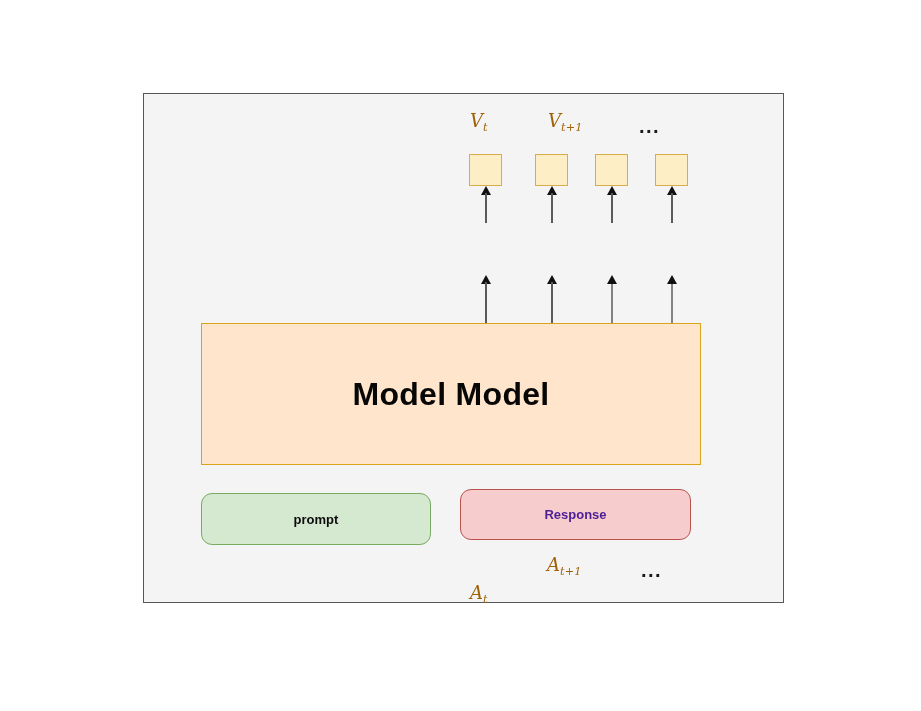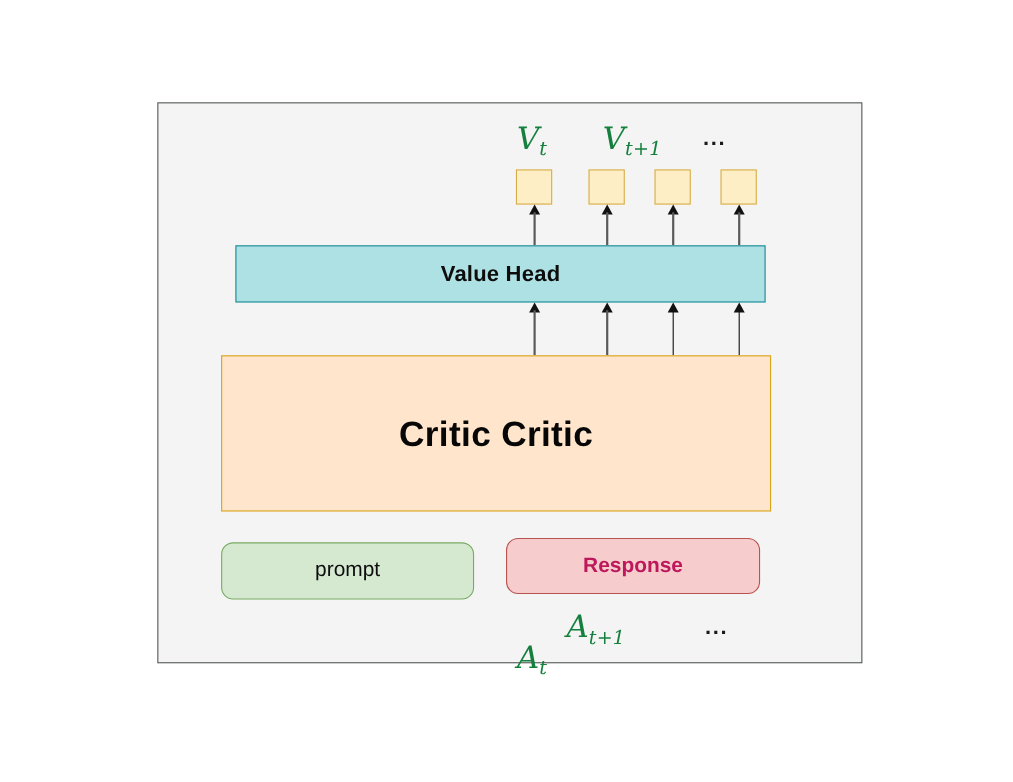--- a/index.html
+++ b/index.html
@@ -28,24 +28,24 @@
     border: 1.5px solid #555759;
   }
 
   
   .abs { position: absolute; }
 
   
   .mathlabel {
     font-family: "DejaVu Serif", "Liberation Serif", serif;
     font-style: italic;
-    color: #15803d;
+    color: #a16207;
     white-space: nowrap;
     line-height: 1;
-    font-size: 28px;
+    font-size: 18px;
   }
   .mathlabel sub {
     font-size: 0.62em;
     font-style: italic;
     vertical-align: baseline;
     position: relative;
     top: 0.32em;
     letter-spacing: 0.2px;
   }
   .dots {
@@ -137,41 +137,41 @@
     width: 230px;
     height: 52px;
     background: #d5e8d0;
     border: 1.5px solid #78ab62;
     border-radius: 11px;
     display: flex;
     align-items: center;
     justify-content: center;
   }
   #prompt-box .lbl {
-    font-size: 19px;
-    font-weight: normal;
+    font-size: 13px;
+    font-weight: bold;
     color: #0d0d0d;
   }
   #response-box {
     position: absolute;
     left: 459px;
     top: 488px;
     width: 231px;
     height: 51px;
     background: #f6cccc;
     border: 1.5px solid #b85450;
     border-radius: 11px;
     display: flex;
     align-items: center;
     justify-content: center;
   }
   #response-box .lbl {
-    font-size: 19px;
-    font-weight: bold;
-    color: #be185d;
+    font-size: 13px;
+    font-weight: bold;
+    color: #4c1d95;
   }
 </style>
 </head>
 <body>
 
 <div id="stage">
 
   <div id="panel">
 
     <div class="abs mathlabel" style="left:326px; top:18px;">
@@ -199,58 +199,55 @@
     </div>
     <div class="arrow" style="left:461px; top:92px; width:14px; height:37px;">
       <span class="head"></span>
       <span class="shaft"></span>
     </div>
     <div class="arrow" style="left:521px; top:92px; width:14px; height:37px;">
       <span class="head"></span>
       <span class="shaft"></span>
     </div>
 
-    <div id="value-head" style="left:70px; top:129px;">
-      <span class="lbl">Value Head</span>
-    </div>
 
     <div class="arrow" style="left:335px; top:181px; width:14px; height:48px;">
       <span class="head"></span>
       <span class="shaft"></span>
     </div>
     <div class="arrow" style="left:401px; top:181px; width:14px; height:48px;">
       <span class="head"></span>
       <span class="shaft"></span>
     </div>
     <div class="arrow thin" style="left:461px; top:181px; width:14px; height:48px;">
       <span class="head"></span>
       <span class="shaft"></span>
     </div>
     <div class="arrow thin" style="left:521px; top:181px; width:14px; height:48px;">
       <span class="head"></span>
       <span class="shaft"></span>
     </div>
 
     <div id="critic-model" style="left:57px; top:229px;">
-      <span class="lbl">Critic Critic</span>
+      <span class="lbl">Model Model</span>
     </div>
 
     <div id="prompt-box" style="left:57px; top:399px;">
       <span class="lbl">prompt</span>
     </div>
 
     <div id="response-box" style="left:316px; top:395px;">
       <span class="lbl">Response</span>
     </div>
 
     <div class="abs mathlabel" style="left:326px; top:490px;">
       <span>A</span><sub>t</sub>
     </div>
 
-    <div class="abs mathlabel" style="left:371px; top:462px;">
+    <div class="abs mathlabel" style="left:403px; top:462px;">
       <span>A</span><sub>t+1</sub>
     </div>
 
     <div class="abs dots" style="left:497px; top:466px;">...</div>
 
   </div>
 
 </div>
 
 </body></html>

